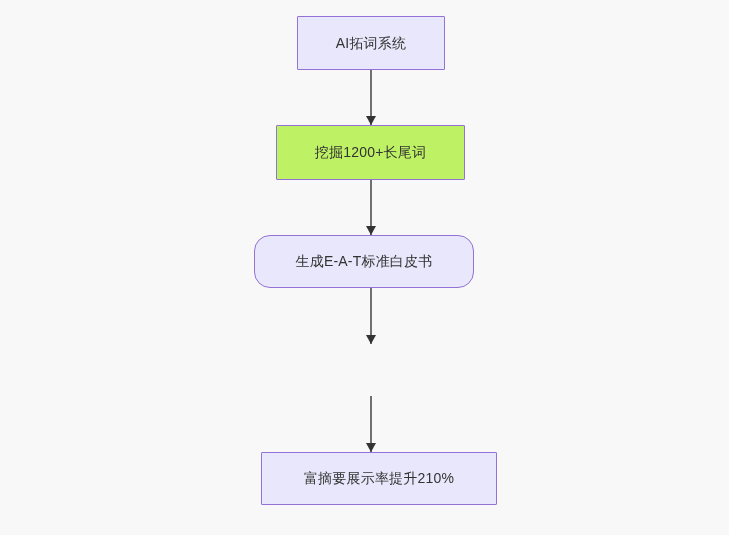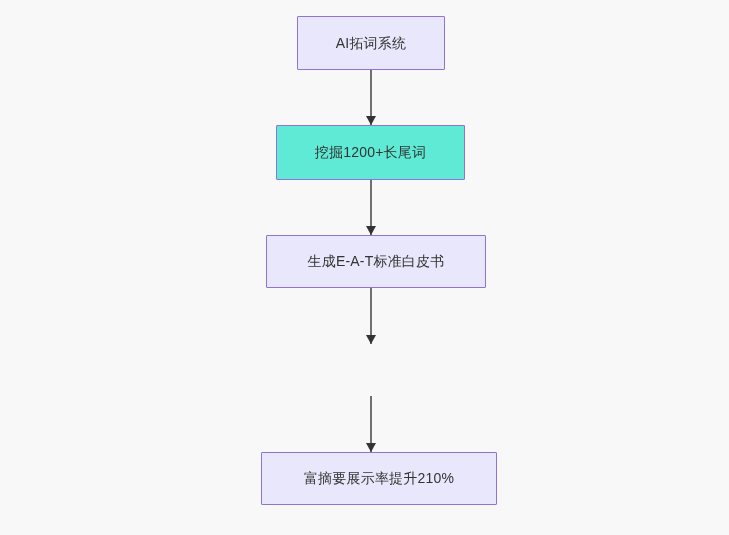--- a/index.html
+++ b/index.html
@@ -61,25 +61,25 @@
 </style>
 </head>
 <body>
 
 <div id="flowchart-canvas" style="background: rgb(248, 248, 248);">
 
   <div class="node" id="n1" style="left: 297px; top: 16px; width: 148px; height: 54px; background: rgb(233, 231, 251); border-color: rgb(148, 113, 212);">
     <span class="node-label" style="color: rgb(51, 51, 51);">AI拓词系统</span>
   </div>
 
-  <div class="node" id="n2" style="left: 276px; top: 125px; width: 189px; height: 55px; background: #5eead4; border-color: rgb(148, 113, 212); align-items: center;">
+  <div class="node" id="n2" style="left: 276px; top: 125px; width: 189px; height: 55px; background: #bef264; border-color: rgb(148, 113, 212); align-items: center;">
     <span class="node-label" style="color: rgb(51, 51, 51);">挖掘1200+长尾词</span>
   </div>
 
-  <div class="node" id="n3" style="left: 266px; top: 235px; width: 220px; height: 53px; background: rgb(233, 231, 251); border-color: rgb(148, 113, 212);">
+  <div class="node" id="n3" style="left: 254px; top: 235px; width: 220px; height: 53px; background: rgb(233, 231, 251); border-color: rgb(148, 113, 212); border-radius: 16px;">
     <span class="node-label" style="color: rgb(51, 51, 51);">生成E-A-T标准白皮书</span>
   </div>
 
 
   <div class="node" id="n5" style="left: 253px; top: 452px; width: 236px; height: 53px; background: rgb(233, 231, 251); border-color: rgb(148, 113, 212); margin-left: 8px;">
     <span class="node-label" style="color: rgb(51, 51, 51);">富摘要展示率提升210%</span>
   </div>
 
   <div class="edge" id="e1" style="left: 371px; top: 70px;">
     <div class="edge-line" style="height: 55px; background: rgb(112, 112, 112);"></div>

